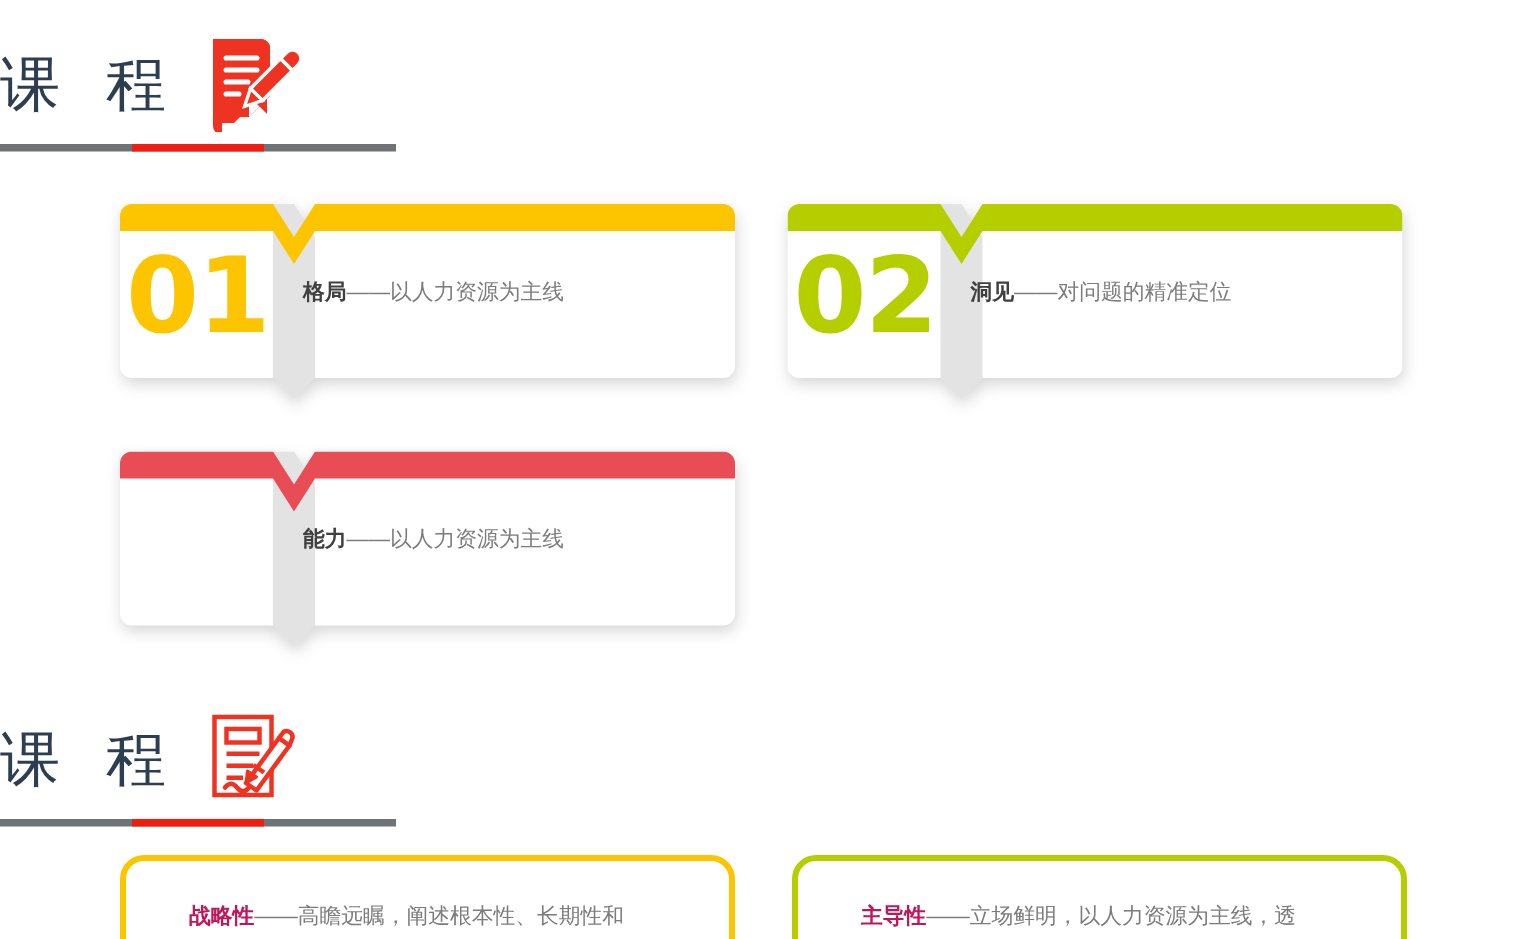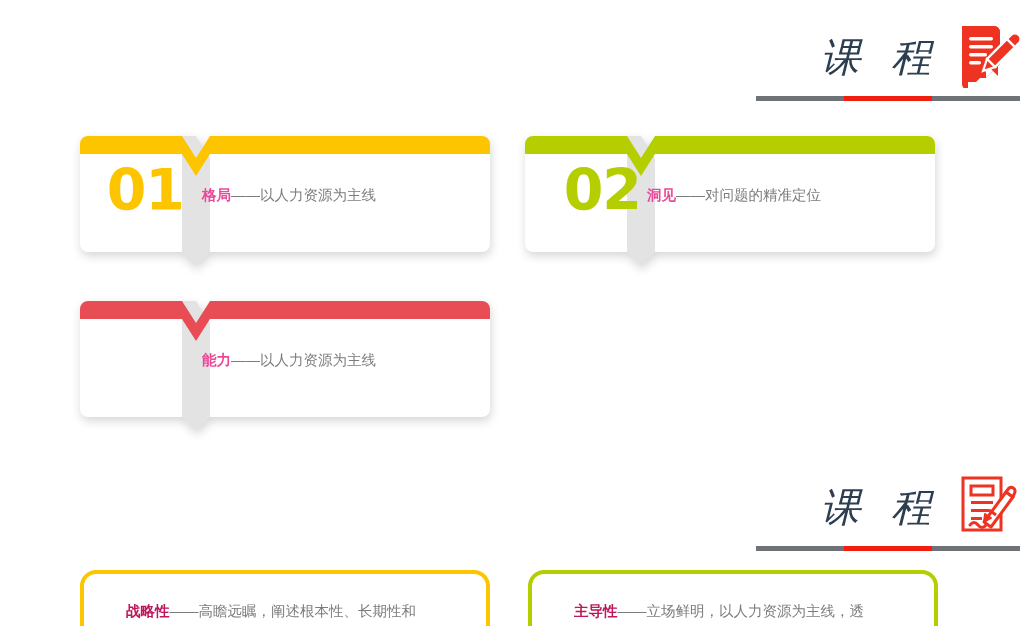--- a/index.html
+++ b/index.html
@@ -16,23 +16,22 @@
   }
 
   
   .section-heading {
     position: absolute;
     left: 0;
     width: 1020px;
     height: 84px;
     display: flex;
     flex-direction: column;
-    align-items: flex-end;
+    align-items: flex-start;
     justify-content: flex-start;
-    font-style: italic;
   }
   .heading-row {
     display: flex;
     align-items: center;
     justify-content: center;
     height: 66px;
   }
   .heading-text {
     font-size: 40px;
     font-weight: 400;
@@ -79,41 +78,41 @@
   .card .card-svg {
     position: absolute;
     left: 0;
     top: 0;
     width: 410px;
     height: 136px;
     display: block;
   }
   .card .card-number {
     position: absolute;
-    left: 20px;
+    left: 4px;
     top: 26px;
     width: 84px;
     text-align: right;
-    font-size: 57px;
+    font-size: 70px;
     font-weight: 700;
     line-height: 1;
     letter-spacing: -1px;
     font-family: "DejaVu Sans", "Liberation Sans", sans-serif;
   }
   .card .card-text {
     position: absolute;
     left: 122px;
     top: 52px;
     font-size: 14.5px;
     color: #7c7c7c;
     white-space: nowrap;
     line-height: 1;
   }
   .card .card-text b {
-    color: #ec4899;
+    color: #404040;
     font-weight: 700;
   }
 
   
   .outline-card {
     position: absolute;
     width: 410px;
     height: 100px;
     border: 4px solid #fdc500;
     border-radius: 16px;
@@ -175,21 +174,21 @@
     <b>格局</b><span>——</span><span>以人力资源为主线</span>
   </div>
 </div>
 
 <div class="card" style="left:525px; top:136px;">
   <svg class="card-svg" viewBox="0 0 410 136">
     <path d="M0 8 a8 8 0 0 1 8 -8 h94 l14 22 14 -22 h272 a8 8 0 0 1 8 8 v100 a8 8 0 0 1 -8 8 h-272 l-14 -14 -14 14 h-94 a8 8 0 0 1 -8 -8 z" fill="#ffffff"></path>
     <path d="M102 0 h14 l14 22 v94 l-14 14 -14 -14 z" fill="#e3e3e3"></path>
     <path d="M0 8 a8 8 0 0 1 8 -8 h94 l14 22 14 -22 h272 a8 8 0 0 1 8 8 v10 h-280 l-14 22 -14 -22 h-102 z" fill="#b5ce00"></path>
   </svg>
-  <div class="card-number" style="color:#b5ce00;margin-left:12px;">02</div>
+  <div class="card-number" style="color:#b5ce00;">02</div>
   <div class="card-text">
     <b>洞见</b><span>——</span><span>对问题的精准定位</span>
   </div>
 </div>
 
 <div class="card" style="left:80px; top:301px;">
   <svg class="card-svg" viewBox="0 0 410 136">
     <path d="M0 8 a8 8 0 0 1 8 -8 h94 l14 22 14 -22 h272 a8 8 0 0 1 8 8 v100 a8 8 0 0 1 -8 8 h-272 l-14 -14 -14 14 h-94 a8 8 0 0 1 -8 -8 z" fill="#ffffff"></path>
     <path d="M102 0 h14 l14 22 v94 l-14 14 -14 -14 z" fill="#e3e3e3"></path>
     <path d="M0 8 a8 8 0 0 1 8 -8 h94 l14 22 14 -22 h272 a8 8 0 0 1 8 8 v10 h-280 l-14 22 -14 -22 h-102 z" fill="#e84c55"></path>

